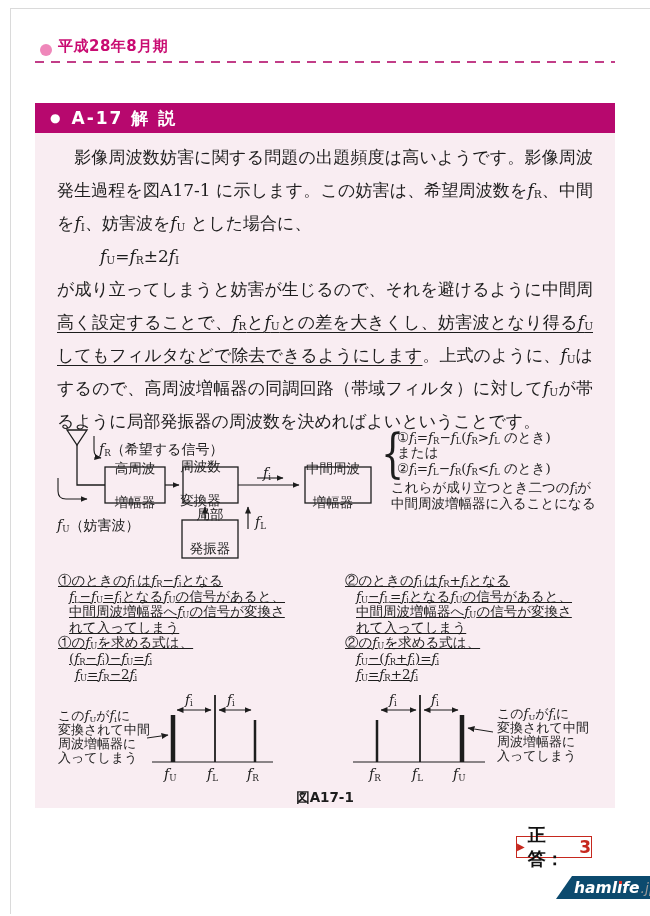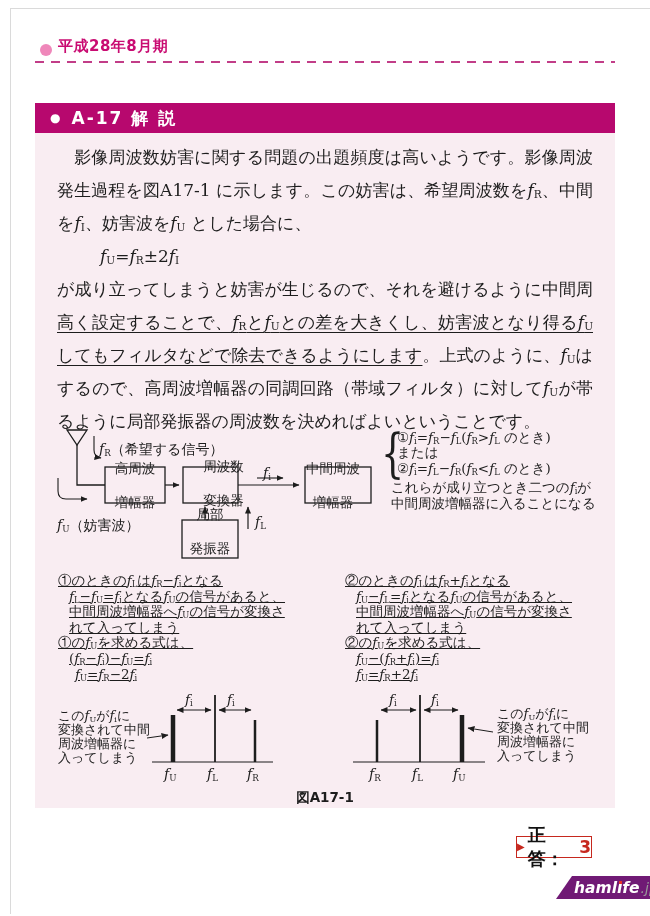--- a/index.html
+++ b/index.html
@@ -62,21 +62,21 @@
   .answer-box{position:absolute;left:516px;top:836px;width:76px;height:22px;border:1.5px solid #c6281e;
     box-sizing:border-box;background:#fff;display:flex;align-items:center;justify-content:center;gap:3px;
     font-family:"DejaVu Sans","Liberation Sans",sans-serif;}
   .answer-marker{color:#c6281e;font-size:10px;line-height:1;}
   .answer-label{font-weight:bold;font-size:18px;color:#111;}
   .answer-value{color:#c6281e;font-weight:bold;font-size:17px;line-height:1;}
 
   .page-number{position:absolute;left:0;right:0;top:877px;text-align:right;
     font-family:"DejaVu Sans","Liberation Sans",sans-serif;font-size:13px;color:#ec4899;letter-spacing:1px;}
 
-  .logo{position:absolute;left:556px;top:876px;width:94px;height:23px;background:#701a75;
+  .logo{position:absolute;left:556px;top:876px;width:94px;height:23px;background:#0c4a6e;
     clip-path:polygon(16px 0,100% 0,100% 100%,0 100%);
     display:flex;align-items:center;padding-left:18px;box-sizing:border-box;
     font-family:"DejaVu Sans","Liberation Sans",sans-serif;font-size:15.5px;font-weight:bold;
     font-style:italic;color:#ffffff;}
   .logo .idot{position:relative;}
   .logo .idot::after{content:"";position:absolute;left:2px;top:2px;width:3px;height:3px;background:#e8332a;}
   .logo .suffix{color:#9a9a9a;font-weight:normal;font-size:14px;margin-left:1px;}
 </style>
 </head>
 <body>
@@ -149,21 +149,21 @@
       <path d="M458,629 L433,625" stroke-width="1" marker-end="url(#ah)"></path>
     </g>
   </svg>
 
   <div class="fig-label" style="left:64px;top:330px"><span class="fv">f</span><sub>R</sub>（希望する信号）</div>
   <div class="fig-label" style="left:22px;top:406px"><span class="fv">f</span><sub>U</sub>（妨害波）</div>
   <div class="blk-label" style="left:70px;top:364px;width:60px;height:36px">
     <span>高周波</span>
     <span>増幅器</span>
   </div>
-  <div class="blk-label" style="left:161px;top:364px;width:55px;height:32px">
+  <div class="blk-label" style="left:138px;top:364px;width:55px;height:32px">
     <span>周波数</span>
     <span>変換器</span>
   </div>
   <div class="blk-label" style="left:270px;top:364px;width:56px;height:36px">
     <span>中間周波</span>
     <span>増幅器</span>
   </div>
   <div class="blk-label" style="left:147px;top:417px;width:56px;height:22px">
     <span>局部</span>
     <span>発振器</span>

